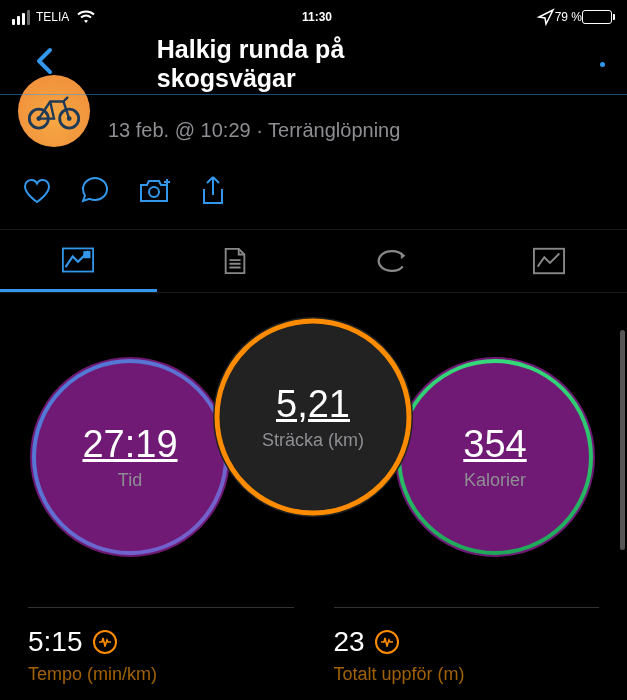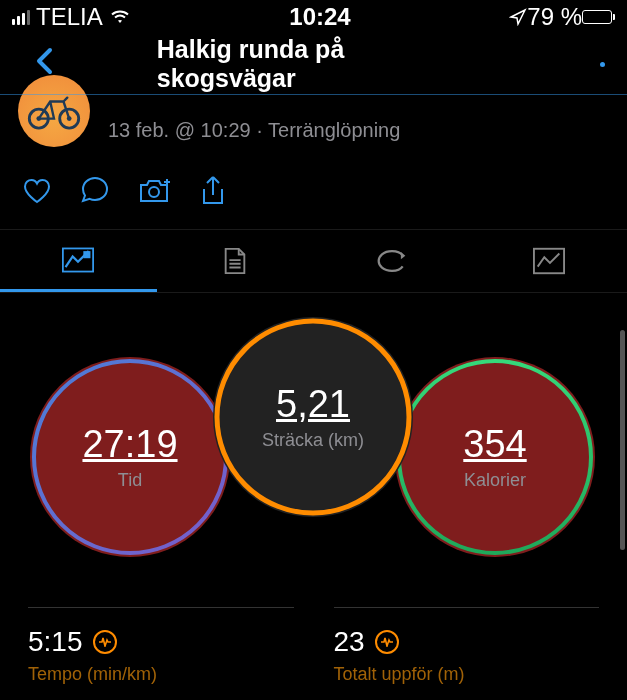--- a/index.html
+++ b/index.html
@@ -10,21 +10,21 @@
   color: #fff;
   font-family: -apple-system, BlinkMacSystemFont, "Segoe UI", sans-serif;
   overflow: hidden;
 }
 .status-bar {
   height: 34px;
   display: flex;
   align-items: center;
   justify-content: space-between;
   padding: 8px 12px;
-  font-size: 24px;
+  font-size: 12px;
   font-weight: 500;
 }
 .status-left { display: flex; align-items: center; gap: 6px; }
 .status-right { display: flex; align-items: center; gap: 0; }
 .signal-bars { display: flex; align-items: flex-end; gap: 2px; }
 .bar { width: 3px; background: #fff; border-radius: 1px; }
 .bar1 { height: 6px; } .bar2 { height: 9px; } .bar3 { height: 12px; } .bar4 { height: 15px; background: #666; }
 .battery { display: inline-flex; align-items: center; }
 .battery-body { width: 30px; height: 14px; border: 1.5px solid #fff; border-radius: 3px; position: relative; padding: 1.5px; }
 .battery-fill { background: #fff; height: 100%; width: 79%; border-radius: 1px; }
@@ -93,21 +93,21 @@
   height: 260px;
   margin-top: 24px;
 }
 .gauge {
   position: absolute;
   border-radius: 50%;
   display: flex;
   flex-direction: column;
   align-items: center;
   justify-content: center;
-  background: #7f1d1d;
+  background: #701a75;
 }
 .gauge-left {
   width: 200px; height: 200px;
   left: 30px; top: 40px;
   z-index: 1;
 }
 .gauge-center {
   width: 200px; height: 200px;
   left: 213px; top: 0;
   z-index: 2;
@@ -163,21 +163,21 @@
         <span class="bar bar3"></span>
         <span class="bar bar4"></span>
     </span>
     <span>TELIA</span>
     <svg width="22" height="16" viewBox="0 0 22 16" fill="none">
       <path d="M11 14 L13 11.5 C12 10.8 10 10.8 9 11.5 Z" fill="#fff"></path>
       <path d="M6 8.5 C9 6 13 6 16 8.5" stroke="#fff" stroke-width="2" fill="none"></path>
       <path d="M3 5.5 C7.5 1.5 14.5 1.5 19 5.5" stroke="#fff" stroke-width="2" fill="none"></path>
     </svg>
   </div>
-  <div style="font-weight:600">10:24</div>
+  <div style="font-weight:600">11:30</div>
   <div class="status-right">
     <svg width="18" height="18" viewBox="0 0 18 18" fill="none">
       <path d="M2 9 L16 2 L9 16 L8 10 Z" stroke="#fff" stroke-width="1.5" fill="none"></path>
     </svg>
     <span>79 %</span>
     <span class="battery">
       <span class="battery-body"><span class="battery-fill"></span></span>
       <span class="battery-tip"></span>
     </span>
   </div>

